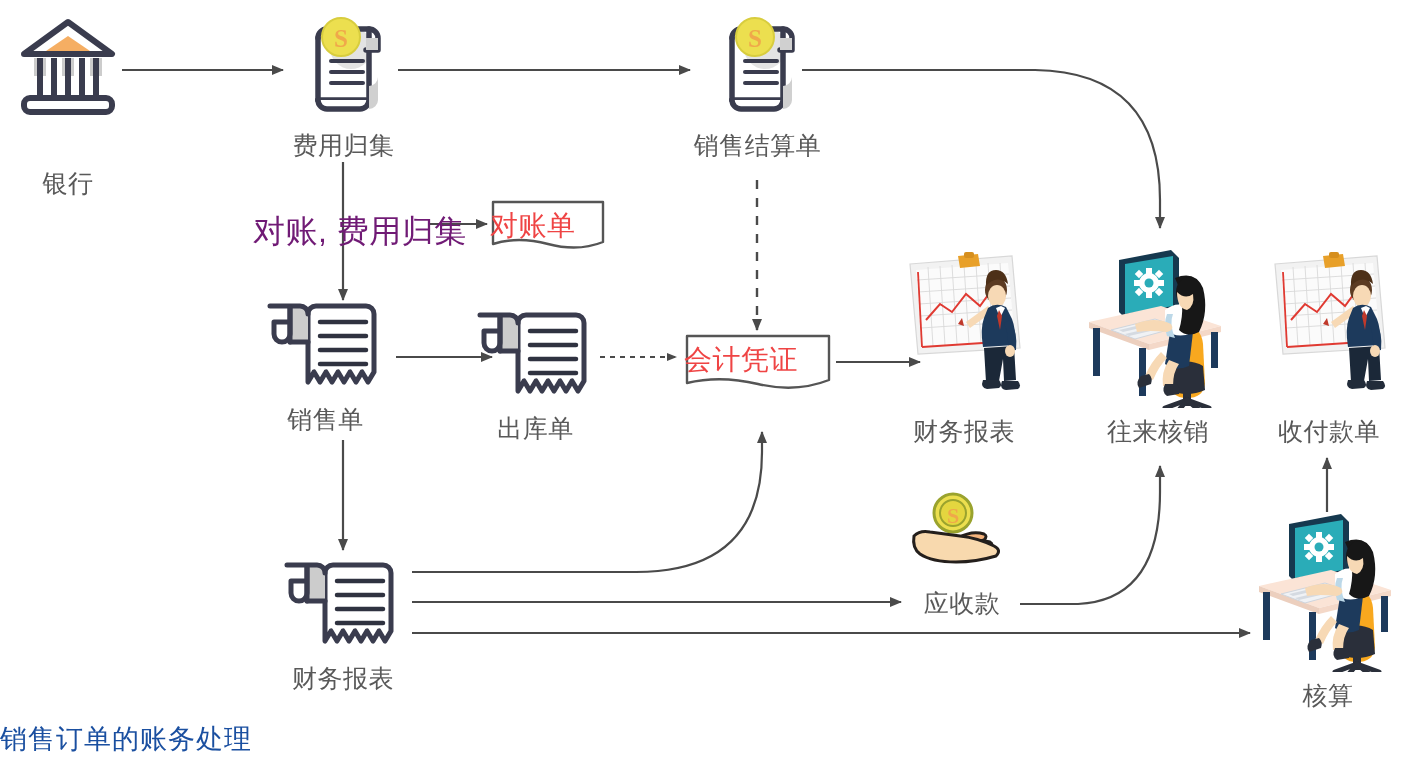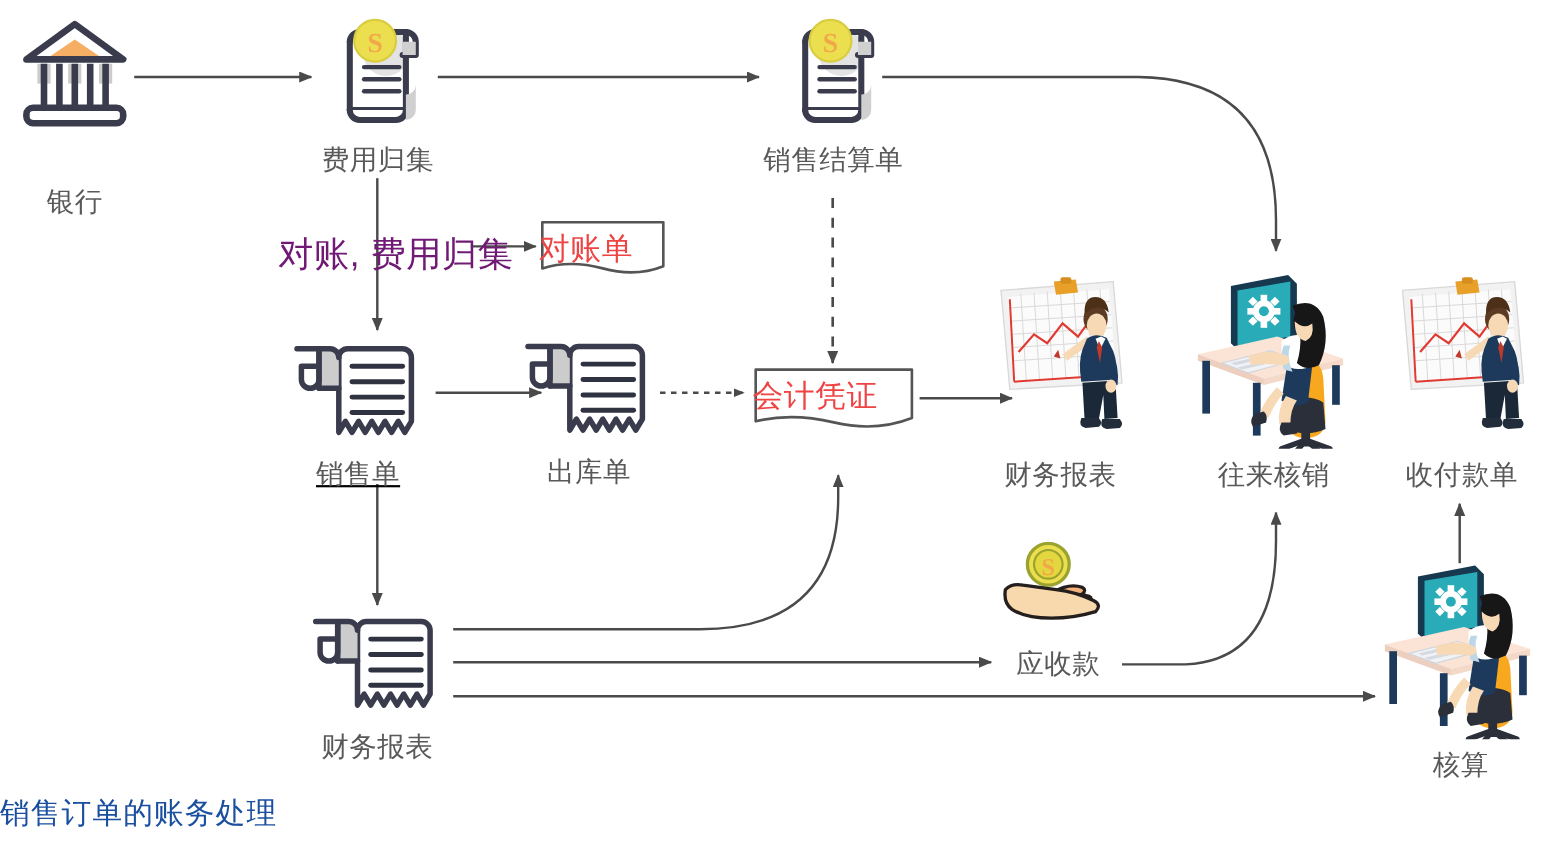--- a/index.html
+++ b/index.html
@@ -206,21 +206,21 @@
 
   <span class="edge-label" style="left:253px; top:210px;">对账, 费用归集</span>
 
   <div class="doc-box" style="left:490px; top:199px; width:116px; height:53px;">
     <svg width="116" height="53" viewBox="0 0 116 53" style="position:absolute;left:0;top:0;">
       <path d="M3 3 H113 V43 Q88 53 58 45 Q28 37 3 45 Z" fill="#ffffff" stroke="#555555" stroke-width="2.4" stroke-linejoin="round"></path>
     </svg>
     <span class="doc-text">对账单</span>
   </div>
 
-  <div class="node" style="left:263px; top:307px; width:125px;text-decoration:underline;">
+  <div class="node" style="left:263px; top:296px; width:125px;">
     <span class="node-icon">
       <svg width="120" height="100" viewBox="0 0 120 100">
         <path d="M42 10 H108 V76 L102 86 L96 76 L90 86 L84 76 L78 86 L72 76 L66 86 L60 76 L54 86 L48 76 L42 86 Z" fill="#ffffff"></path>
         <g stroke="#3a3c4e" stroke-width="5" fill="none" stroke-linejoin="round" stroke-linecap="round">
           <path d="M42 86 V18 a8 8 0 0 1 8 -8 h50 a8 8 0 0 1 8 8 V76 L102 86 L96 76 L90 86 L84 76 L78 86 L72 76 L66 86 L60 76 L54 86 L48 76 L42 86 Z"></path>
         </g>
         <rect x="24" y="12" width="18" height="34" fill="#cccccc"></rect>
         <g stroke="#3a3c4e" stroke-width="5" fill="none" stroke-linejoin="round" stroke-linecap="round">
           <path d="M42 18 a8 8 0 0 0 -8 -8 H4"></path>
           <path d="M24 12 v26 a8 8 0 0 1 -16 0 V26 h14"></path>

